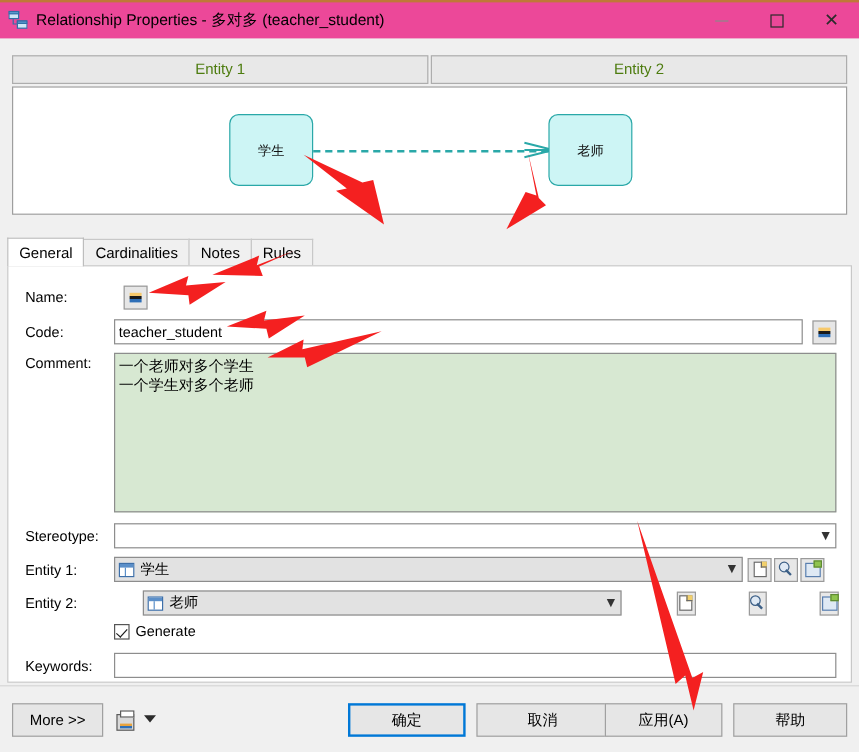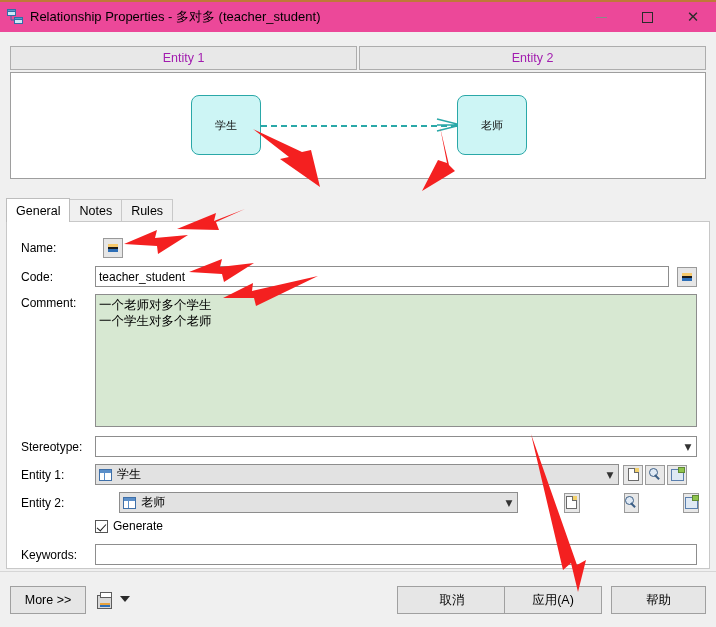--- a/index.html
+++ b/index.html
@@ -41,21 +41,21 @@
   
   .entity-headers {
     position: absolute; left: 10px; top: 46px; width: 696px; height: 24px;
     display: flex; gap: 2px;
   }
   .entity-head {
     flex: 1 1 50%;
     background: #e8e8e8;
     border: 1px solid #adadad;
     display: flex; align-items: center; justify-content: center;
-    font-size: 12.5px; color: #a21caf;
+    font-size: 12.5px; color: #4d7c0f;
   }
 
   
   .canvas {
     position: absolute; left: 10px; top: 72px; width: 696px; height: 107px;
     background: #ffffff; border: 1px solid #9e9e9e;
     overflow: hidden;
   }
   .ent-box {
     position: absolute; width: 70px; height: 60px;
@@ -237,20 +237,23 @@
   <div class="ent-box e2">
     <span>老师</span>
   </div>
 </div>
 
 <div class="tabstrip">
   <div class="tab active">
     <span>General</span>
   </div>
   <div class="tab">
+    <span>Cardinalities</span>
+  </div>
+  <div class="tab">
     <span>Notes</span>
   </div>
   <div class="tab">
     <span>Rules</span>
   </div>
 </div>
 
 <div class="tabpage">
 
   <div class="row" style="left:14px; top:16px; width:678px;">
@@ -347,20 +350,23 @@
   <div class="btn" style="left:10px; top:14px; width:76px;">
     <span>More &gt;&gt;</span>
   </div>
   <div style="position:absolute; left:96px; top:19px; width:18px; height:18px;">
     <span class="print-ico" style="left:1px; top:4px;"></span>
   </div>
   <div style="position:absolute; left:120px; top:24px; width:12px; height:8px;">
     <span class="caret-dn"></span>
   </div>
 
+  <div class="btn default" style="left:290px; top:14px; width:98px;">
+    <span>确定</span>
+  </div>
   <div class="btn" style="left:397px; top:14px; width:110px;">
     <span>取消</span>
   </div>
   <div class="btn" style="left:504px; top:14px; width:98px;">
     <span>应用(A)</span>
   </div>
   <div class="btn" style="left:611px; top:14px; width:95px;">
     <span>帮助</span>
   </div>
 </div>

